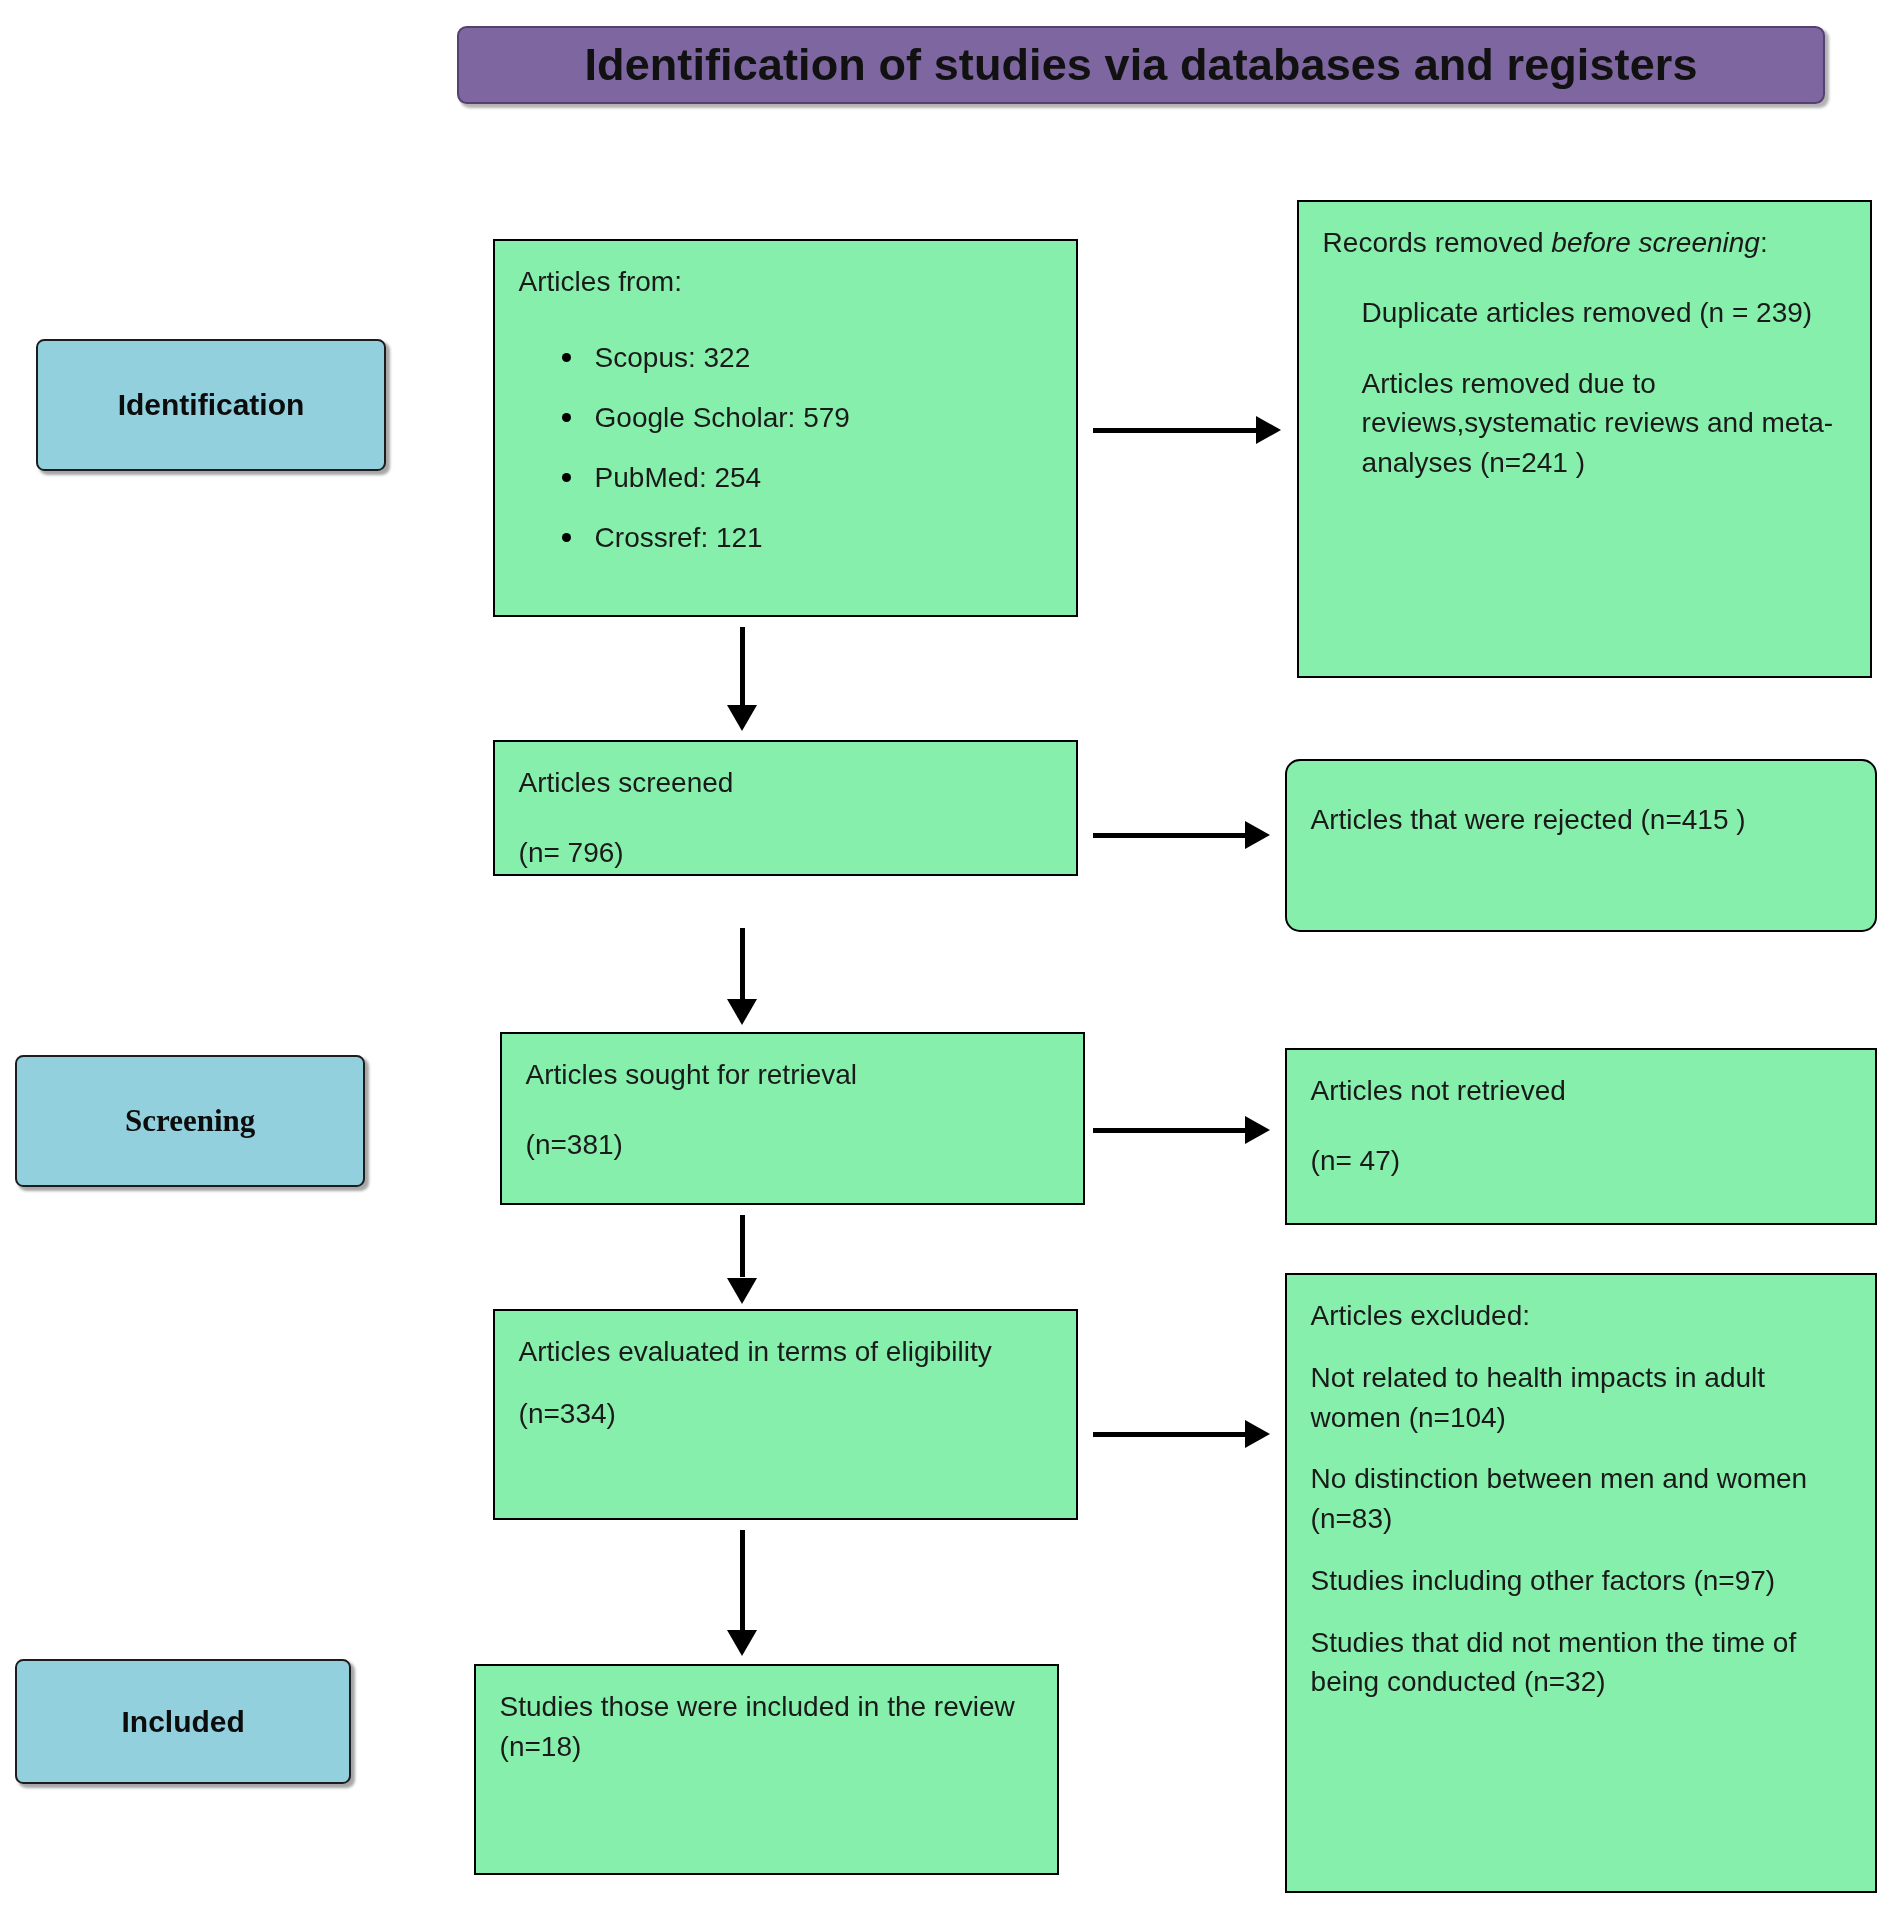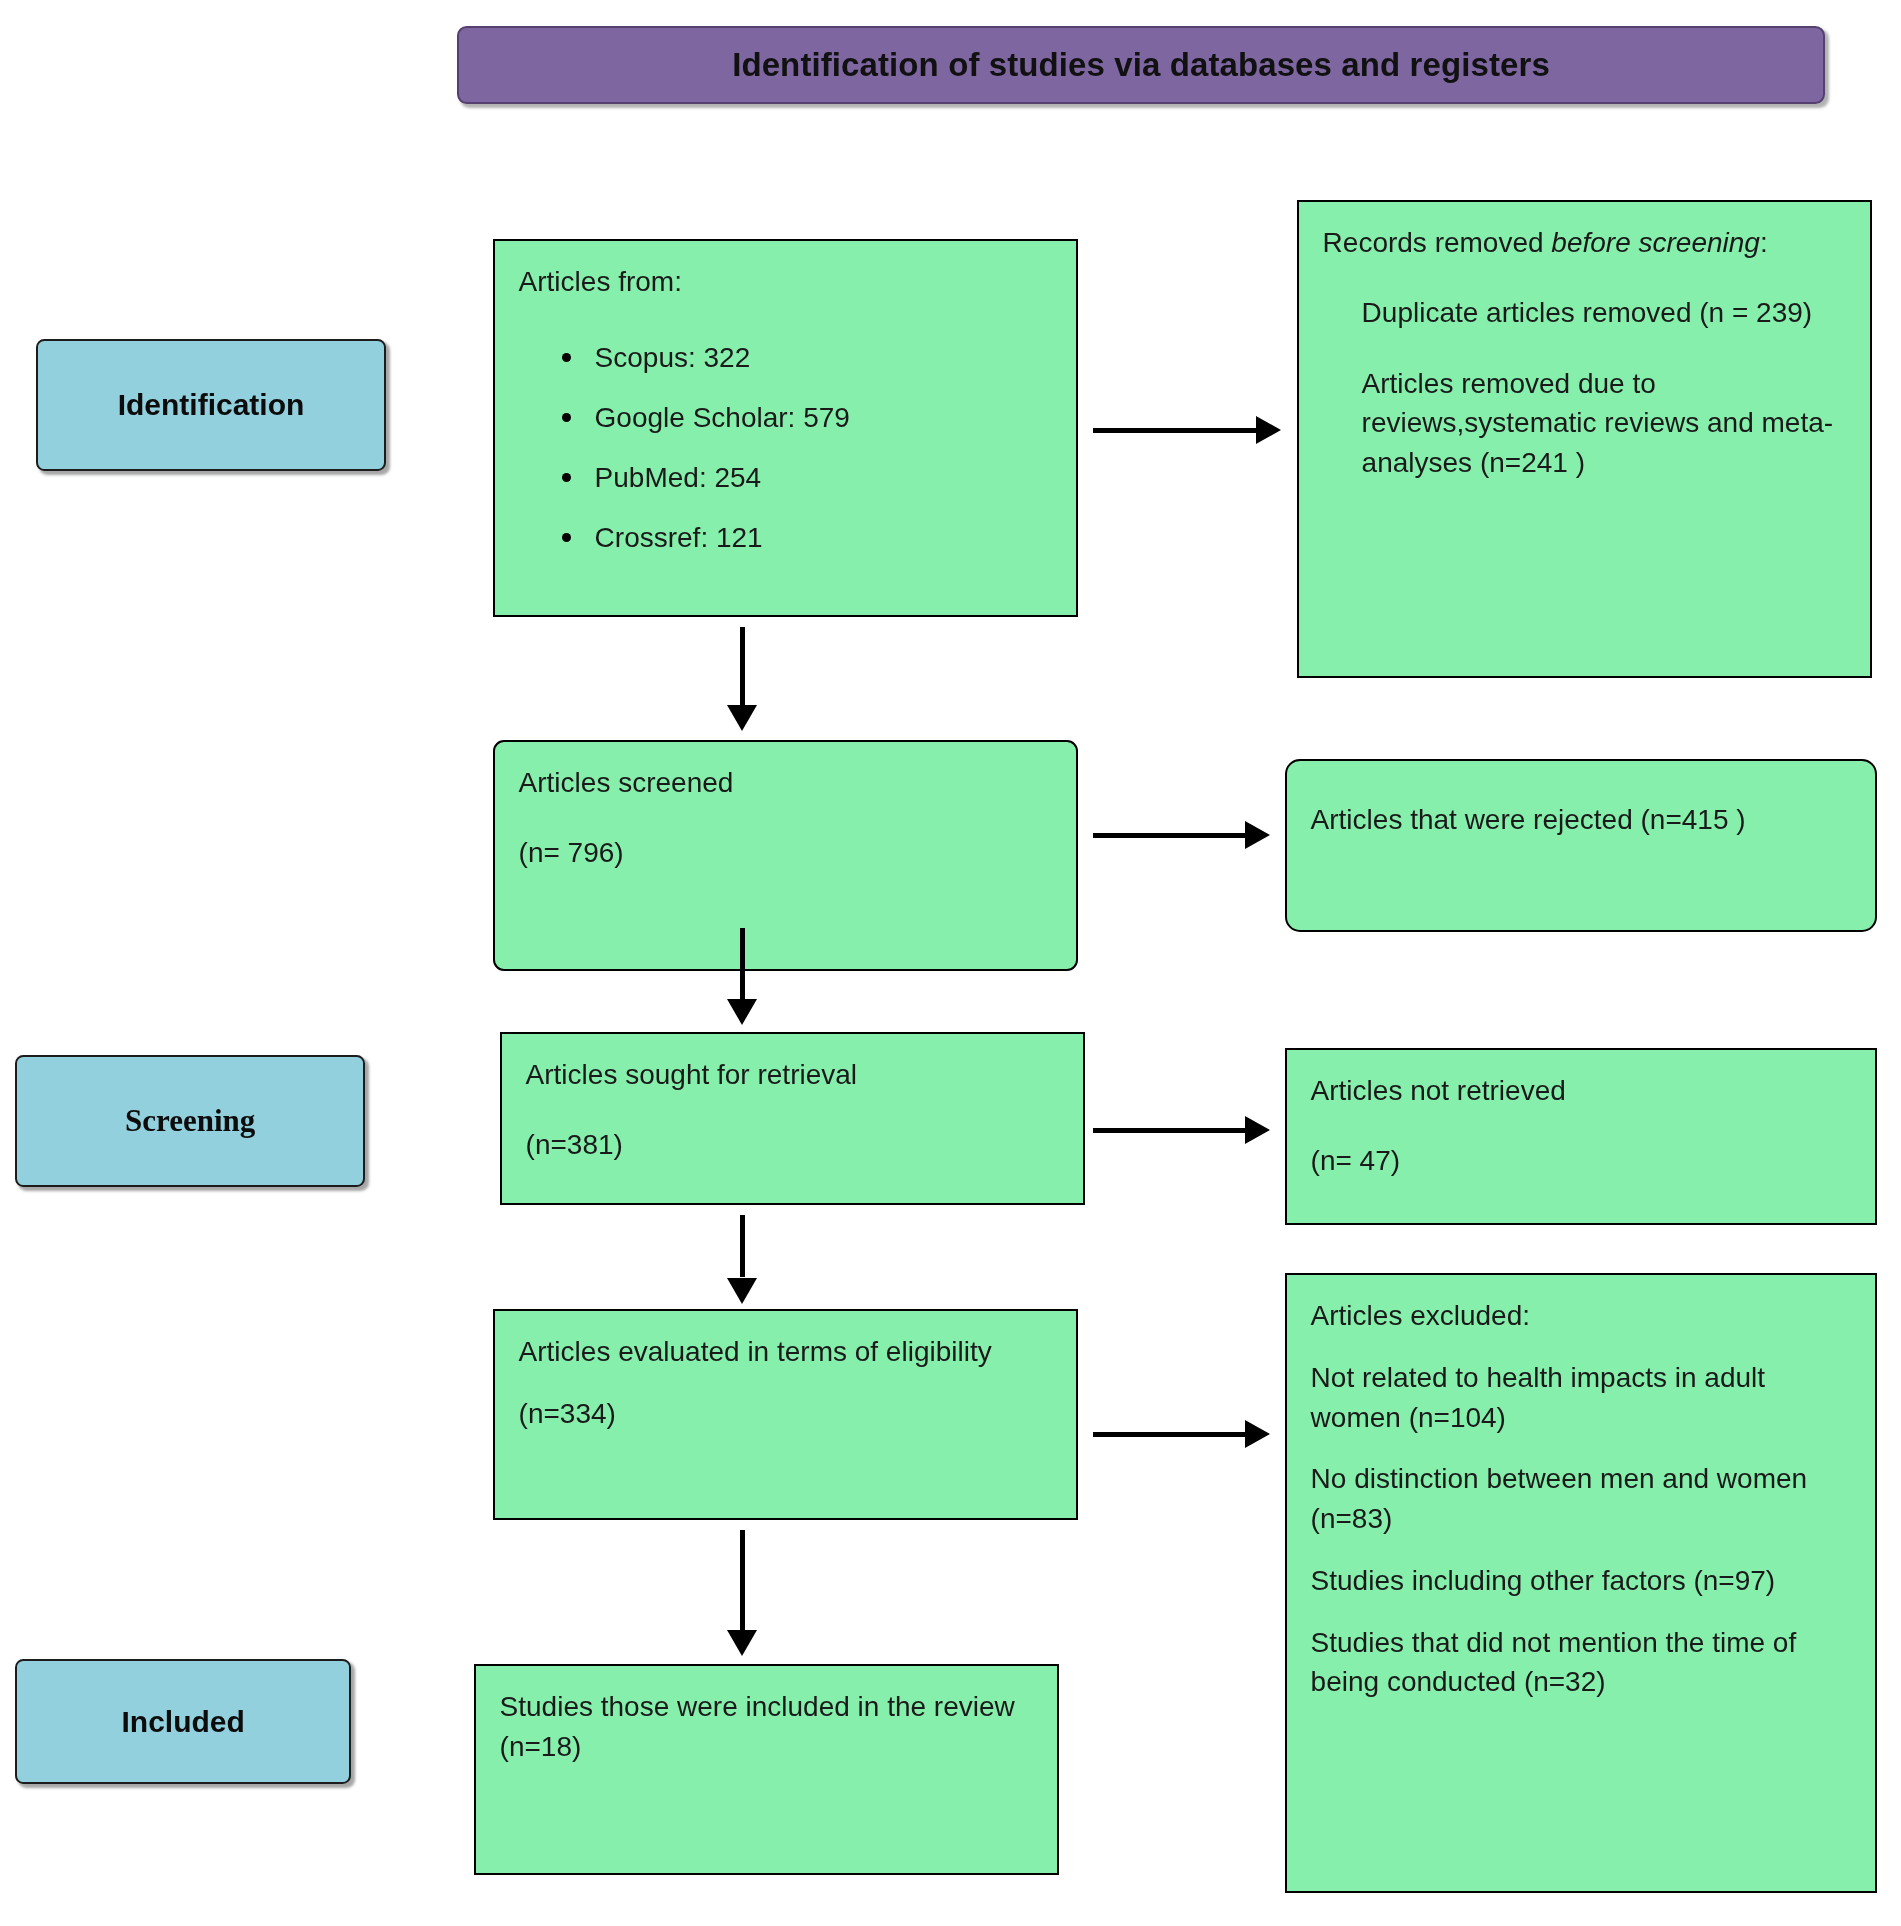--- a/index.html
+++ b/index.html
@@ -28,21 +28,21 @@
     background: #7e66a0;
     border: 2.1px solid #55406f;
     border-radius: 9.7px;
     box-shadow: 3.5px 3.5px 2.8px rgba(0,0,0,0.30);
     display: flex;
     align-items: center;
     justify-content: center;
     box-sizing: border-box;
   }
   .header-title {
-    font-size: 33px;
+    font-size: 45px;
     font-weight: bold;
     color: #111111;
     letter-spacing: 0.1px;
     white-space: nowrap;
   }
 
   
   .stage-box {
     position: absolute;
     background: #93d0de;
@@ -103,21 +103,21 @@
     top: 9.7px;
     width: 9px;
     height: 9px;
     background: #000;
     border-radius: 50%;
   }
 
   
   #box-sources    { left: 493px;  top: 239px;  width: 585px;  height: 378px; }
   #box-removed    { left: 1297px; top: 200px;  width: 575px;  height: 478px; }
-  #box-screened   { left: 493px;  top: 740px; width: 585px;  height: 231px; border-radius: 11px; }
+  #box-screened   { left: 493px;  top: 740px; width: 585px;  height: 136px; }
   #box-rejected   { left: 1285px; top: 759px; width: 592px;  height: 173px; border-radius: 15px; }
   #box-sought     { left: 500px;  top: 1032px; width: 585px;  height: 173px; }
   #box-notretr    { left: 1285px; top: 1048px; width: 592px;  height: 177px; }
   #box-eligible   { left: 493px;  top: 1309px; width: 585px;  height: 211px; }
   #box-excluded   { left: 1285px; top: 1273px; width: 592px;  height: 620px; }
   #box-included   { left: 474px;  top: 1664px; width: 585px;  height: 211px; }
 
   
   .arrow-h, .arrow-v {
     position: absolute;

